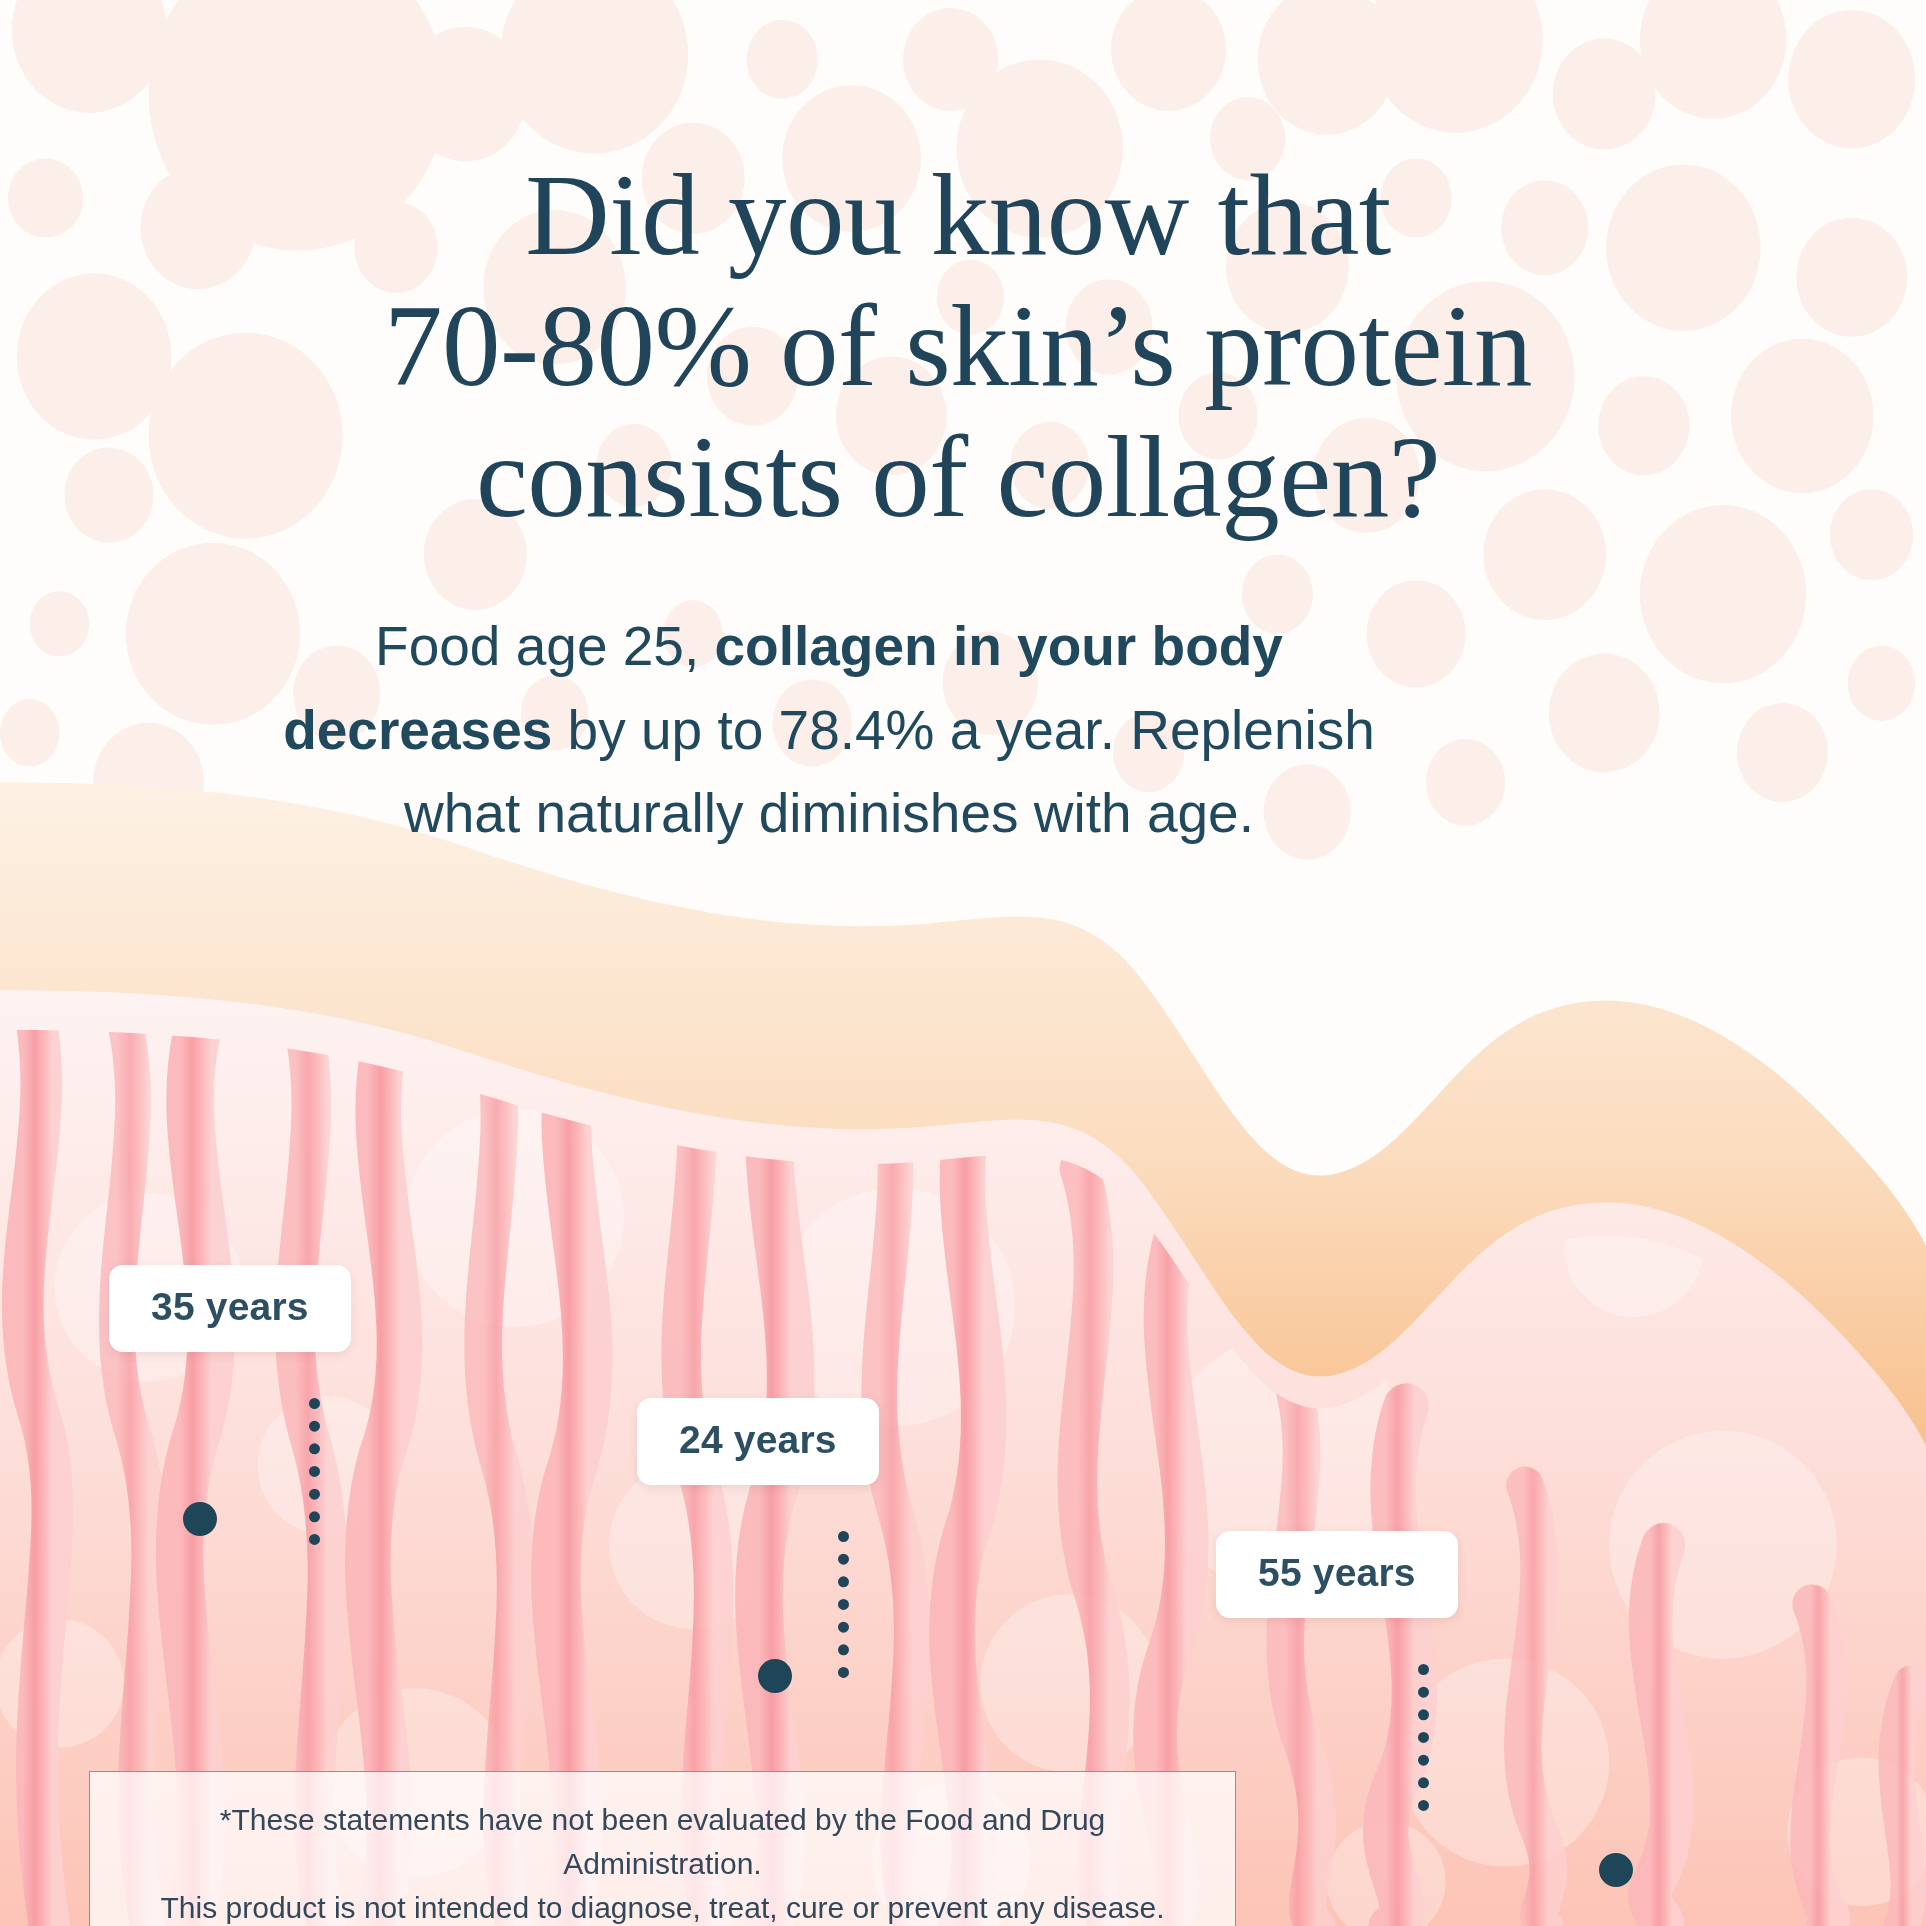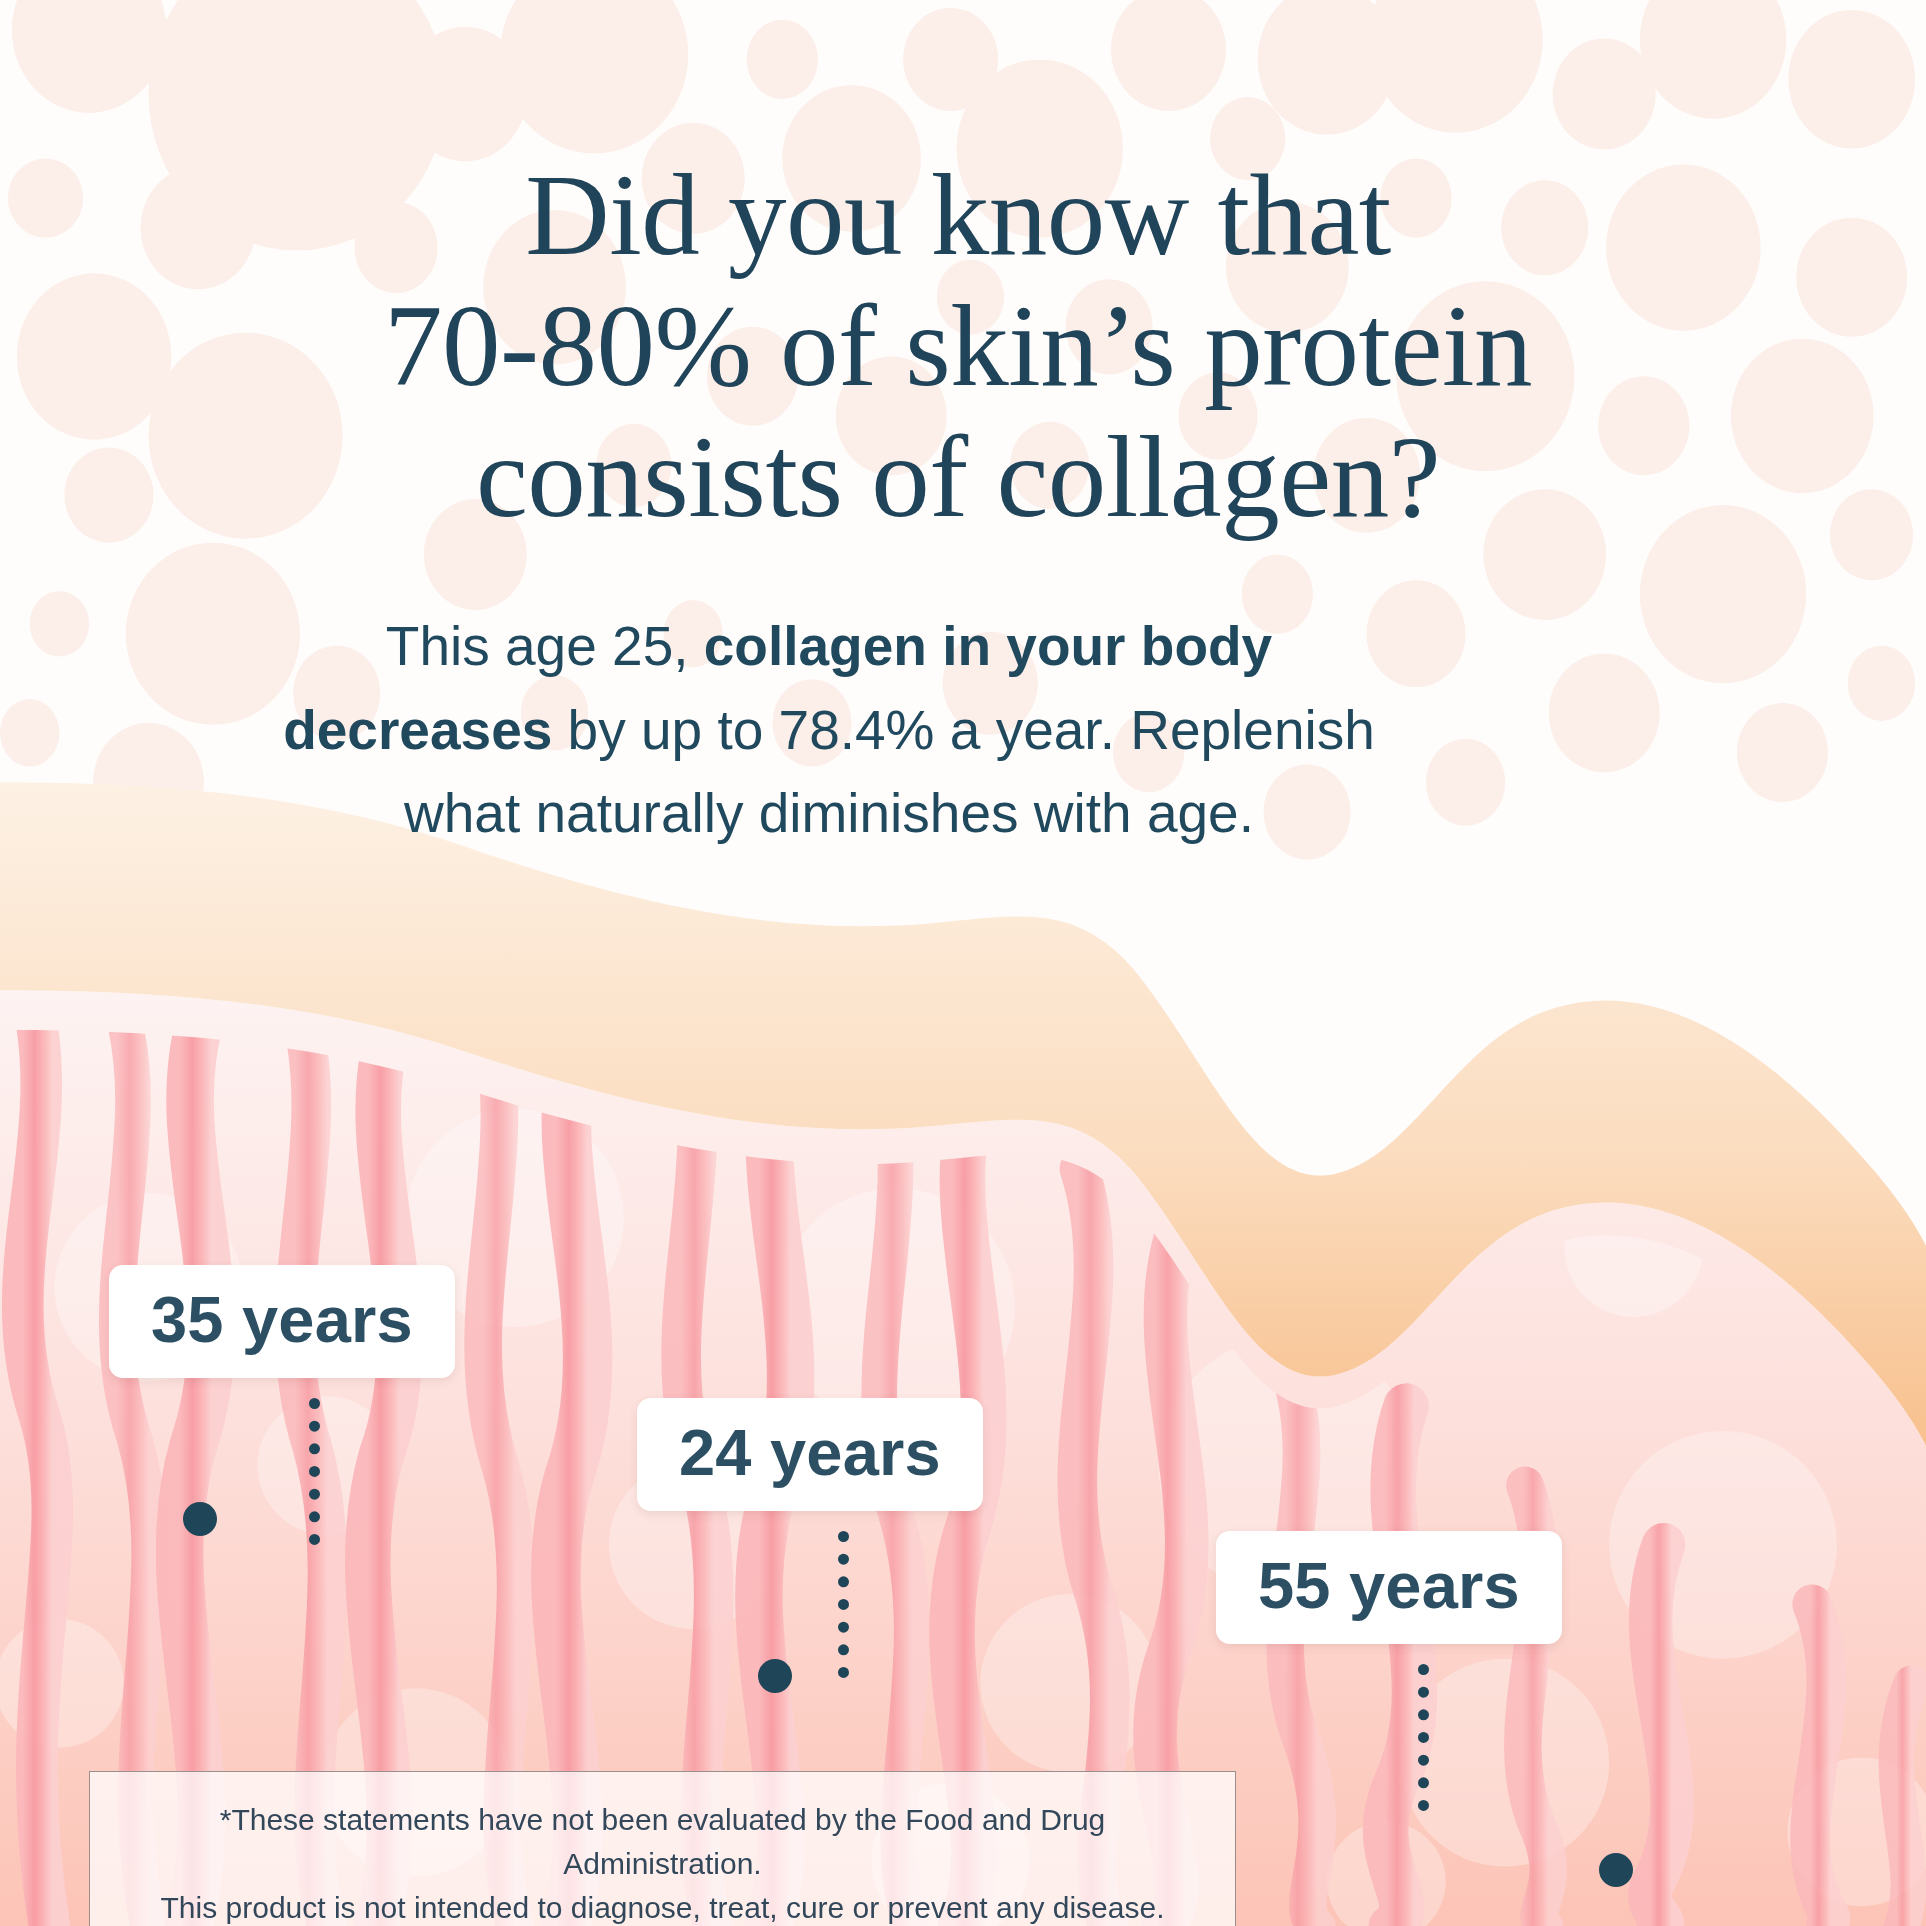--- a/index.html
+++ b/index.html
@@ -77,21 +77,21 @@
   .callout-box {
     background: #ffffff;
     border-radius: 14px;
     box-shadow: 0 3px 10px rgba(90, 50, 40, 0.10);
     padding: 22px 42px 26px 42px;
     display: inline-block;
     white-space: nowrap;
   }
   .callout-label {
     font-family: "Liberation Sans", sans-serif;
-    font-size: 65px;
+    font-size: 39px;
     font-weight: 700;
     color: #2c4f63;
     line-height: 1;
     letter-spacing: 0.2px;
   }
   .callout-stem {
     position: absolute;
     width: 0;
     border-left: 11px dotted #1e4558;
   }
@@ -297,21 +297,21 @@
                C 760 1145, 620 1112, 470 1062
                C 330 1015, 180 1000, 0 1000 Z" fill="url(#gradEpidermis)"></path>
     </g>
   </svg>
 
   <div id="text-block">
     <h1 id="headline">Did you know that
 70-80% of skin’s protein
 consists of collagen?</h1>
     <p id="subhead">
-      <span>This age 25, </span><b>collagen in your body decreases</b><span> by up to 78.4% a year. Replenish what naturally diminishes with age.</span>
+      <span>Food age 25, </span><b>collagen in your body decreases</b><span> by up to 78.4% a year. Replenish what naturally diminishes with age.</span>
     </p>
   </div>
 
   <div id="callout-host">
       <div class="callout" style="left: 109px; top: 1265px;"><div class="callout-box"><span class="callout-label">35 years</span></div><div class="callout-stem" style="left: 200px; top: 133px; height: 147px;"></div></div>
       <div class="callout" style="left: 637px; top: 1398px;"><div class="callout-box"><span class="callout-label">24 years</span></div><div class="callout-stem" style="left: 201px; top: 133px; height: 147px;"></div></div>
       <div class="callout" style="left: 1216px; top: 1531px;"><div class="callout-box"><span class="callout-label">55 years</span></div><div class="callout-stem" style="left: 202px; top: 133px; height: 147px;"></div></div>
     </div>
 
   <div id="disclaimer">

